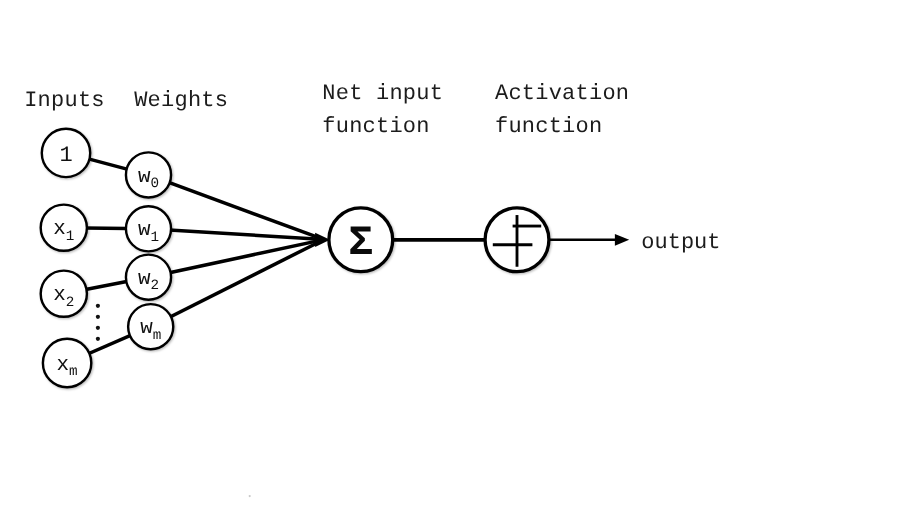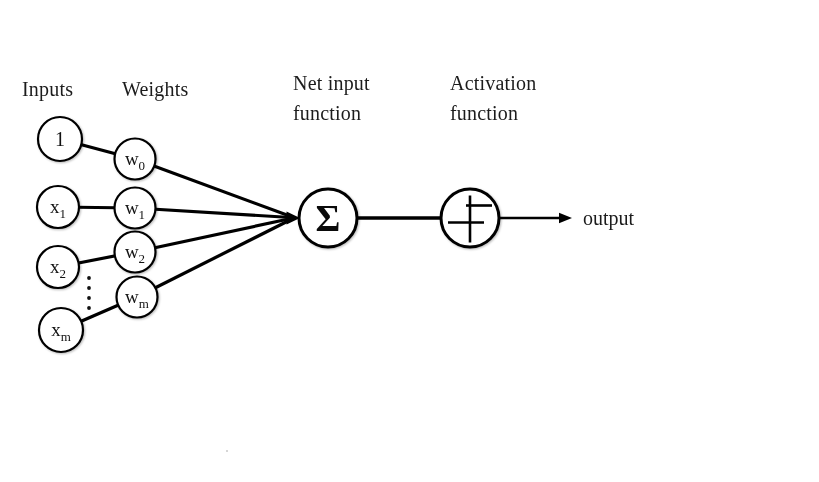--- a/index.html
+++ b/index.html
@@ -1,21 +1,21 @@
 <!DOCTYPE html>
 <html><head>
 <meta charset="utf-8">
 <style>
   html,body{margin:0;padding:0;background:#ffffff;}
   .stage{
     position:relative;
     width:819px;height:482px;
     background:#ffffff;
     overflow:hidden;
-    font-family:Liberation Serif, serif;
+    font-family:Liberation Mono, monospace;
   }
   svg{display:block;}
   .hdr{
     font-size:20px;
     fill:#1c1c1c;
     letter-spacing:0.2px;
   }
   .node-label{ font-size:19px; fill:#111111; }
   .node-label .sub{ font-size:13px; }
   .bias-label{ font-size:20px; fill:#111111; }

